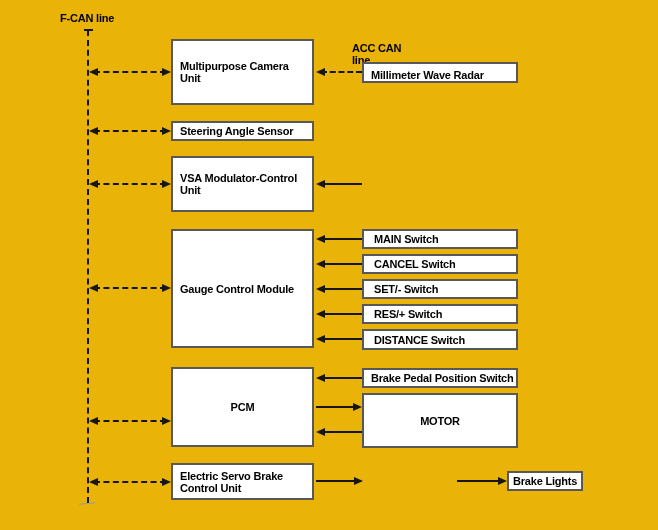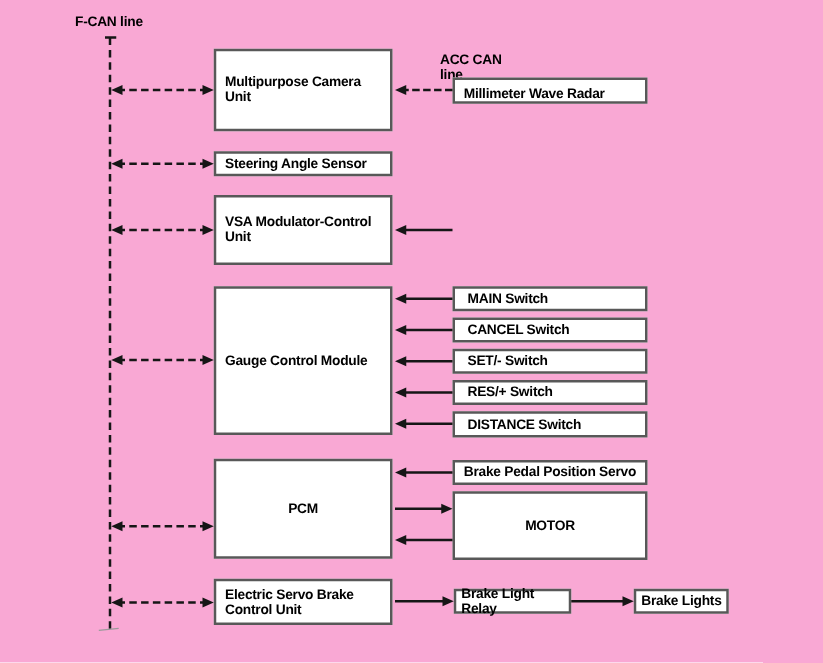--- a/index.html
+++ b/index.html
@@ -1,17 +1,17 @@
 <!DOCTYPE html>
 <html><head>
 <meta charset="utf-8">
 <style>
   html,body{margin:0;padding:0;background:#ffffff;}
   .canvas{
-    position:relative;width:658px;height:530px;background:#f9a8d4;
+    position:relative;width:658px;height:530px;background:#eab308;
     font-family:"Liberation Sans", sans-serif;overflow:hidden;
   }
   .lbl{
     position:absolute;font-size:11px;font-weight:bold;color:#000;
     line-height:12px;white-space:pre-line;letter-spacing:-0.2px;
   }
   .node{
     position:absolute;box-sizing:border-box;border:2px solid #585858;background:#fff;
     display:flex;align-items:center;font-size:11px;font-weight:bold;color:#000;
     line-height:12px;letter-spacing:-0.2px;
@@ -83,27 +83,24 @@
   <div class="node pad10" style="left:362px;top:279px;width:156px;height:20px;">
     <span class="txt">SET/- Switch</span>
   </div>
   <div class="node pad10" style="left:362px;top:304px;width:156px;height:20px;">
     <span class="txt">RES/+ Switch</span>
   </div>
   <div class="node pad10" style="left:362px;top:329px;width:156px;height:21px;">
     <span class="txt">DISTANCE Switch</span>
   </div>
   <div class="node pad7" style="left:362px;top:368px;width:156px;height:20px;">
-    <span class="txt">Brake Pedal Position Servo</span>
+    <span class="txt">Brake Pedal Position Switch</span>
   </div>
   <div class="node ctr" style="left:362px;top:393px;width:156px;height:55px;">
     <span class="txt">MOTOR</span>
-  </div>
-  <div class="node pad4" style="left:363px;top:471px;width:94px;height:20px;">
-    <span class="txt">Brake Light Relay</span>
   </div>
   <div class="node pad4" style="left:507px;top:471px;width:76px;height:20px;">
     <span class="txt">Brake Lights</span>
   </div>
 
   <div class="arrow dashed hl hr" style="left:89px;top:68px;width:82px;">
       <div class="shaft"></div>
       <div class="head hL"></div>
       <div class="head hR"></div>
     </div>

